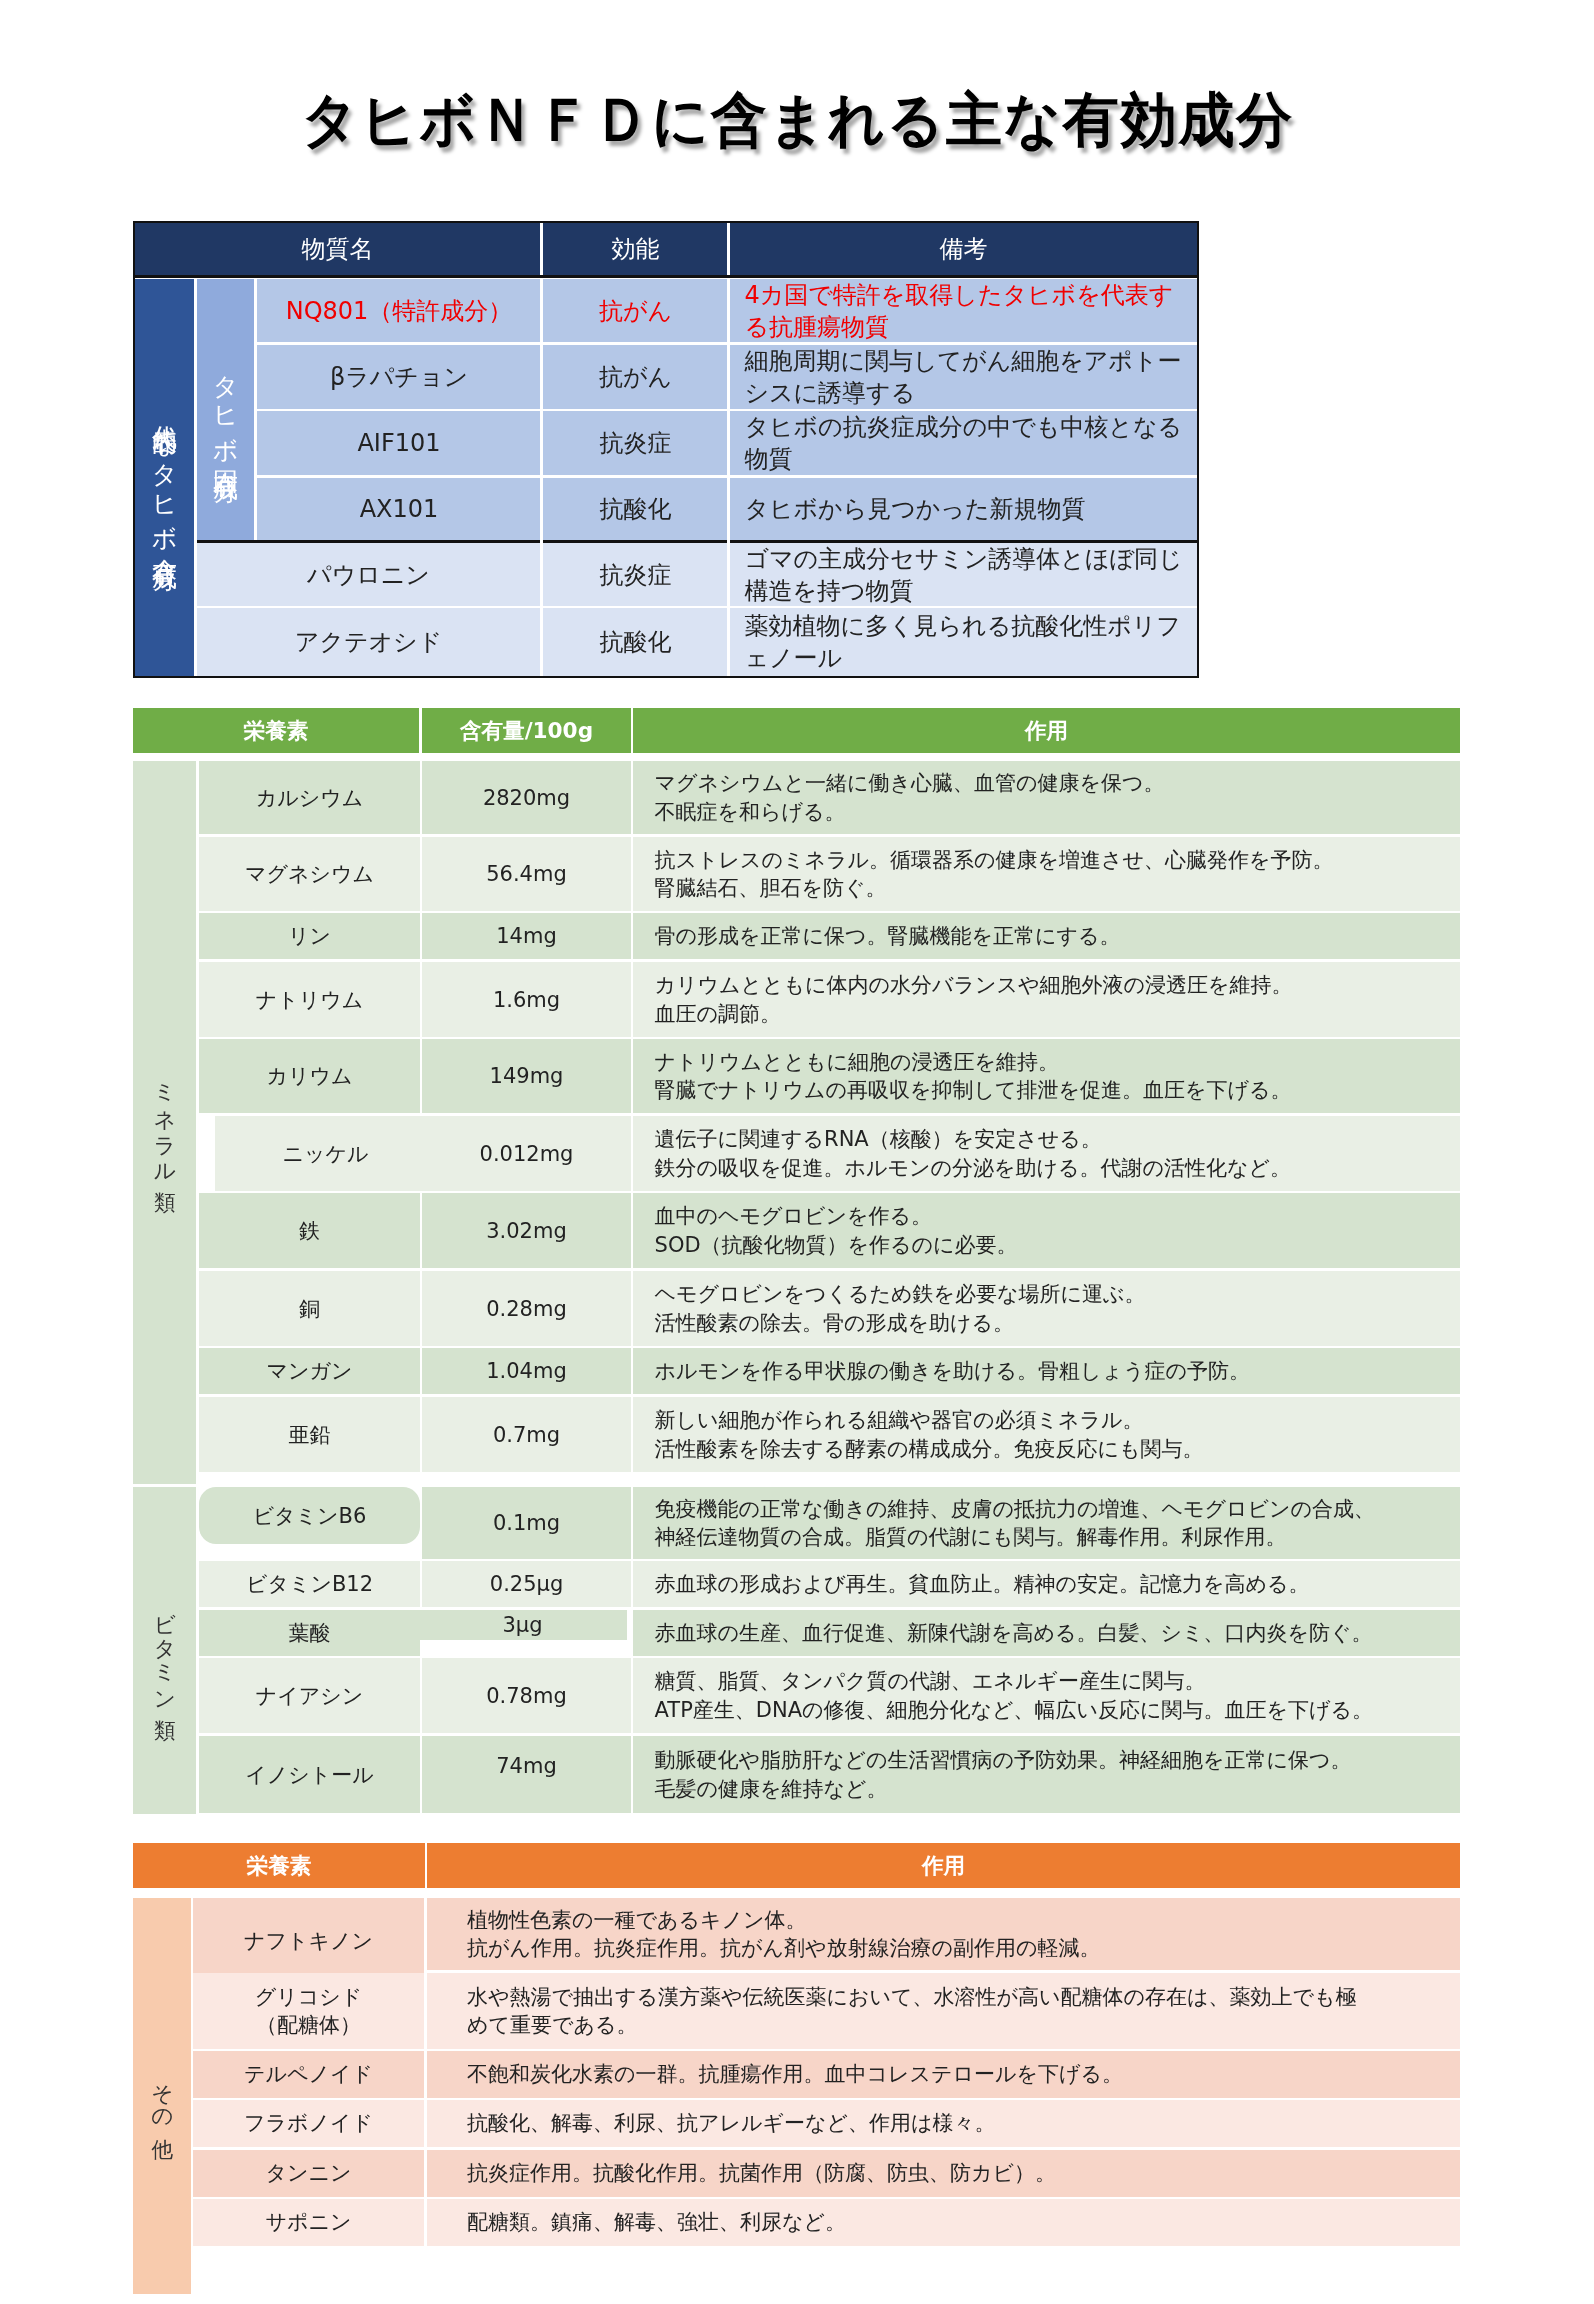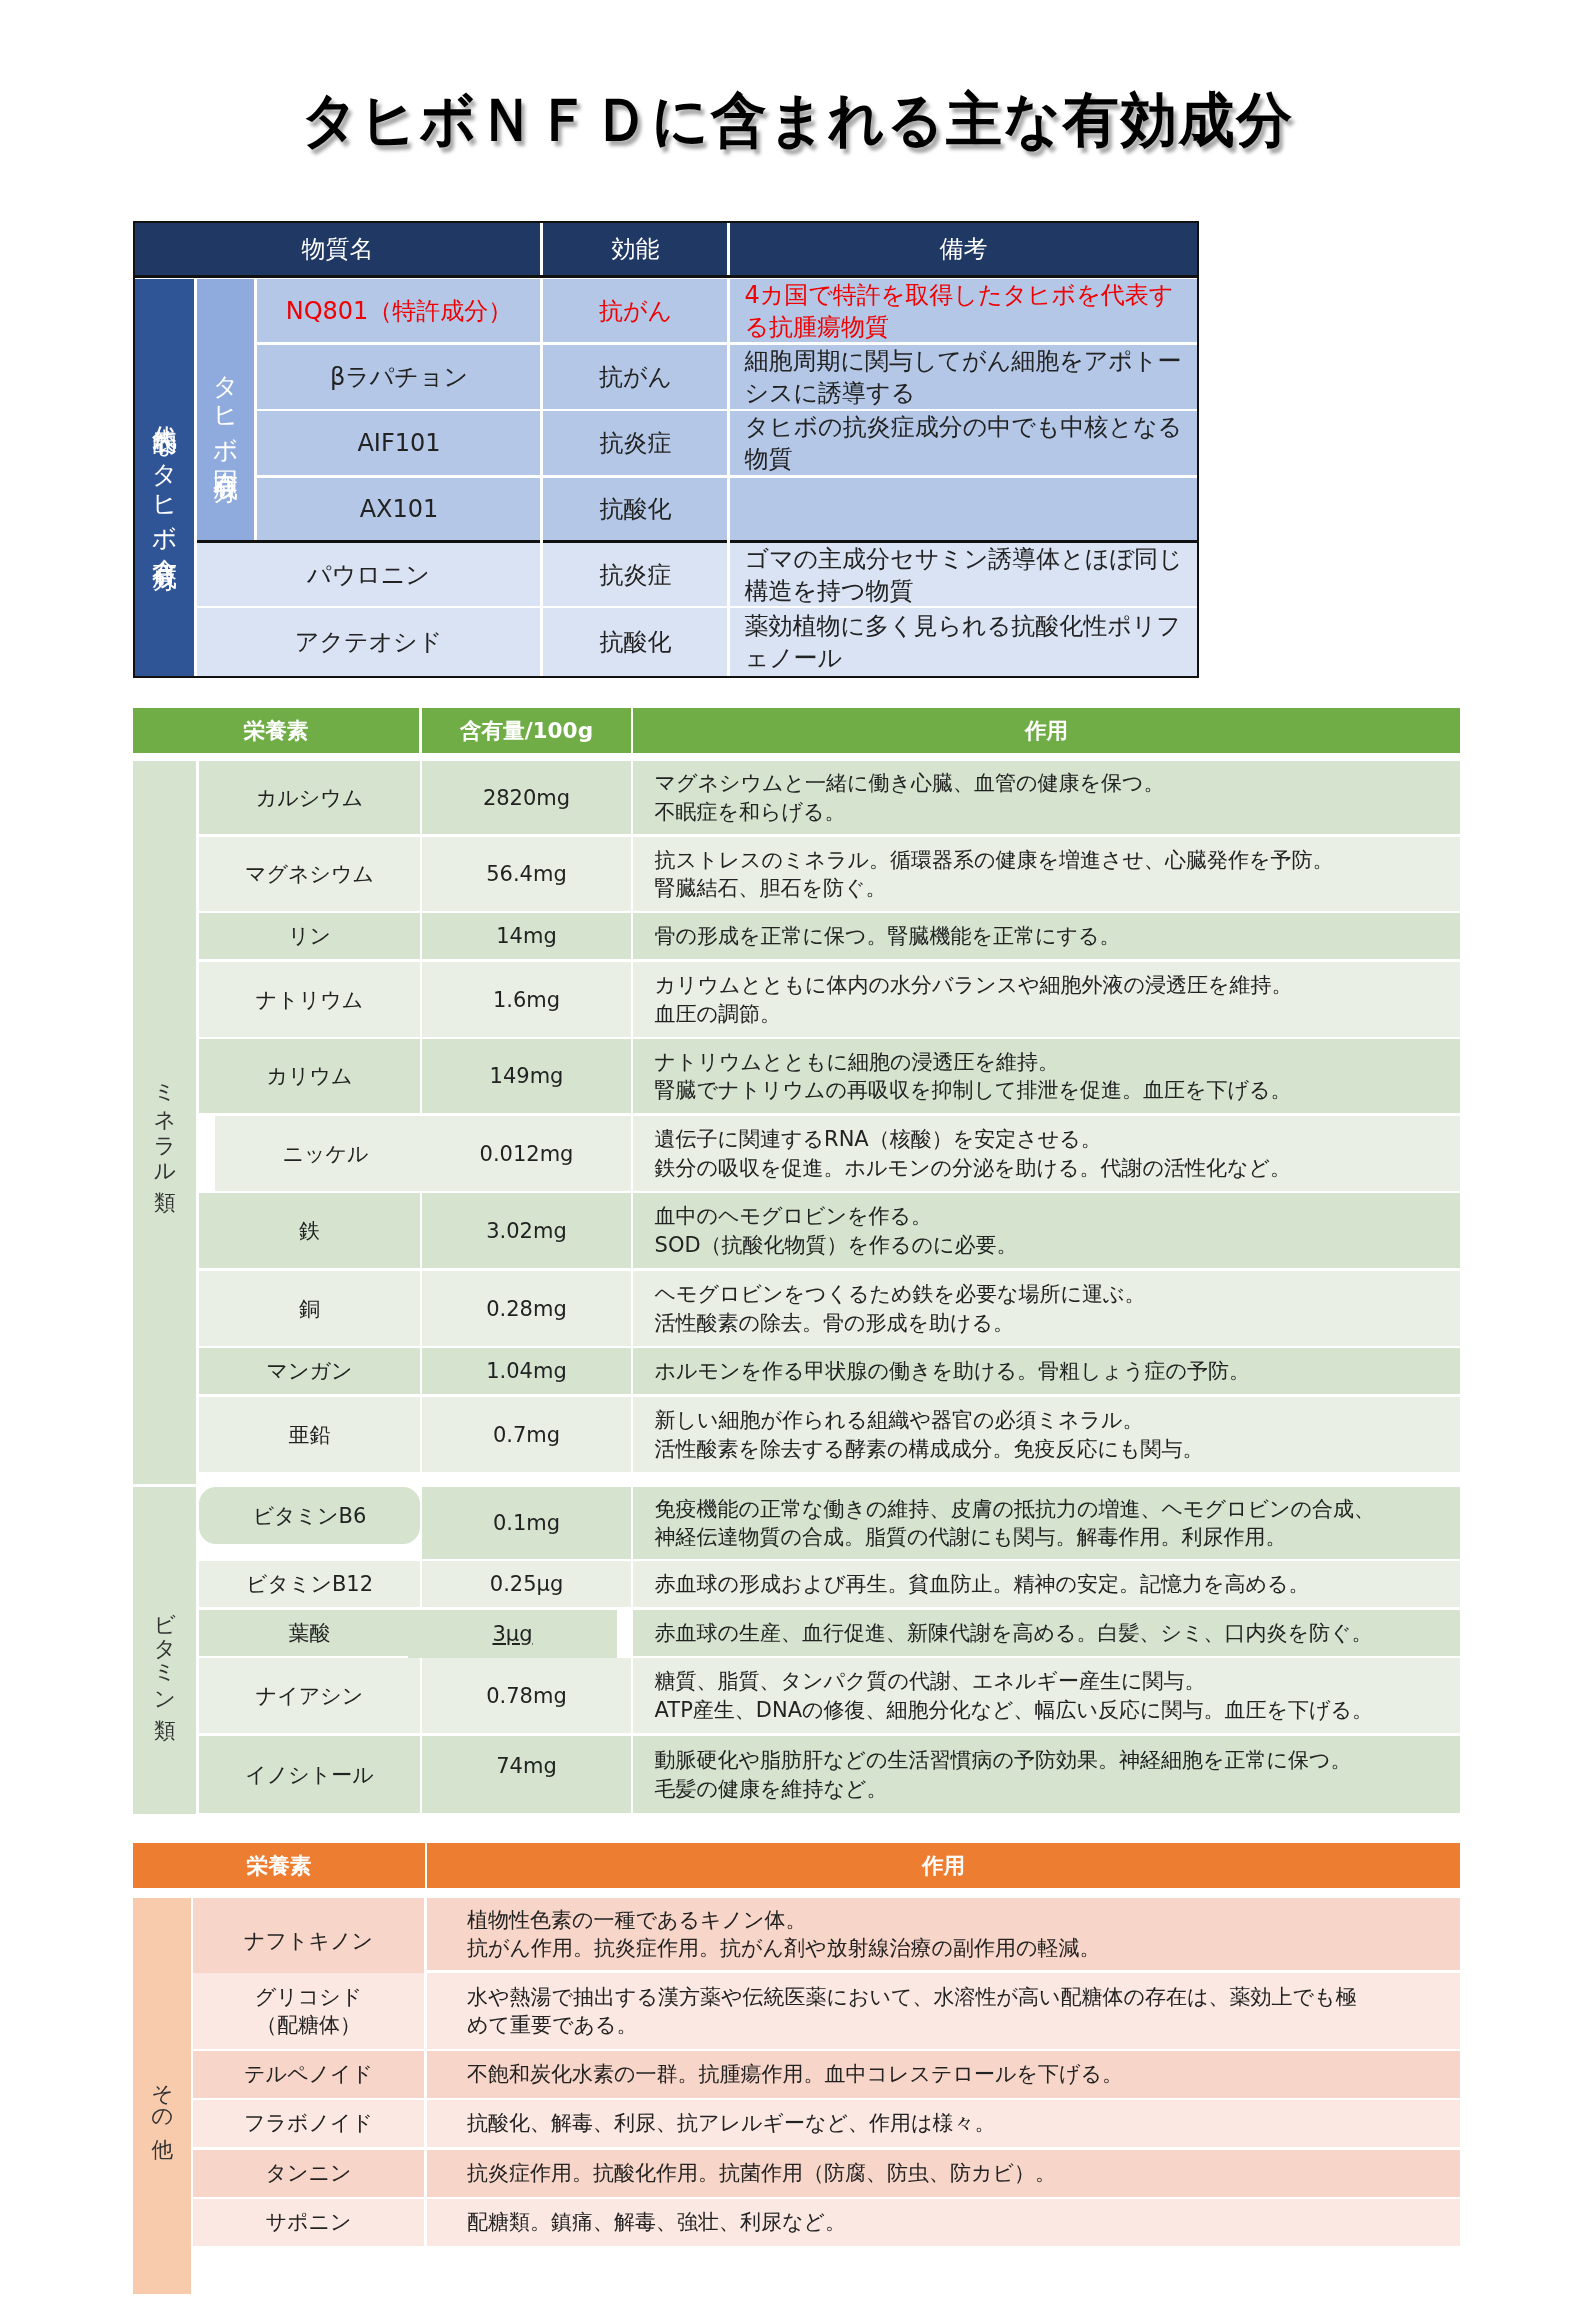--- a/index.html
+++ b/index.html
@@ -76,20 +76,21 @@
     <div class="cell c-note" style="left:473px;right:0;">細胞周期に関与してがん細胞をアポトーシスに誘導する</div>
   </div>
   <div style="position:absolute;left:122px;top:188px;right:0;height:64px;background:#b4c7e7;">
     <div class="cell c-name" style="left:0;width:284px;">AIF101</div>
     <div class="cell c-eff" style="left:286px;width:185px;">抗炎症</div>
     <div class="cell c-note" style="left:473px;right:0;">タヒボの抗炎症成分の中でも中核となる物質</div>
   </div>
   <div style="position:absolute;left:122px;top:255px;right:0;height:62px;background:#b4c7e7;">
     <div class="cell c-name" style="left:0;width:284px;">AX101</div>
     <div class="cell c-eff" style="left:286px;width:185px;">抗酸化</div>
+    <div class="cell c-note" style="left:473px;right:0;">タヒボから見つかった新規物質</div>
   </div>
 
   <div style="position:absolute;left:62px;top:317px;right:0;height:2.7px;background:#111;"></div>
   <div style="position:absolute;left:62px;top:320px;right:0;height:63px;background:#dae3f3;">
     <div class="cell c-name" style="left:0;width:343px;">パウロニン</div>
     <div class="cell c-eff" style="left:346px;width:185px;">抗炎症</div>
     <div class="cell c-note" style="left:533px;right:0;">ゴマの主成分セサミン誘導体とほぼ同じ構造を持つ物質</div>
   </div>
   <div style="position:absolute;left:62px;top:385px;right:0;bottom:0;background:#dae3f3;">
     <div class="cell c-name" style="left:0;width:343px;">アクテオシド</div>
@@ -180,21 +181,21 @@
     <div class="gcell gc-desc g-dark pre" style="left:500px;width:827px;top:779px;height:72px;">免疫機能の正常な働きの維持、皮膚の抵抗力の増進、ヘモグロビンの合成、
 神経伝達物質の合成。脂質の代謝にも関与。解毒作用。利尿作用。</div>
   </div>
   <div>
     <div class="gcell gc-name g-light" style="left:66px;width:221px;top:853px;height:46px;">ビタミンB12</div>
     <div class="gcell gc-amt g-light" style="left:289px;width:209px;top:853px;height:46px;">0.25μg</div>
     <div class="gcell gc-desc g-light pre" style="left:500px;width:827px;top:853px;height:46px;">赤血球の形成および再生。貧血防止。精神の安定。記憶力を高める。</div>
   </div>
   <div>
     <div class="gcell gc-name g-dark" style="left:66px;width:221px;top:902px;height:46px;">葉酸</div>
-    <div class="gcell gc-amt g-dark" style="left:275px;width:209px;top:902px;height:48px;text-decoration:underline;">3μg</div>
+    <div class="gcell gc-amt g-dark" style="left:285px;width:209px;top:902px;height:30px;">3μg</div>
     <div class="gcell gc-desc g-dark pre" style="left:500px;width:827px;top:902px;height:46px;">赤血球の生産、血行促進、新陳代謝を高める。白髪、シミ、口内炎を防ぐ。</div>
   </div>
   <div>
     <div class="gcell gc-name g-light" style="left:66px;width:221px;top:950px;height:75px;">ナイアシン</div>
     <div class="gcell gc-amt g-light" style="left:289px;width:209px;top:950px;height:75px;">0.78mg</div>
     <div class="gcell gc-desc g-light pre" style="left:500px;width:827px;top:950px;height:75px;">糖質、脂質、タンパク質の代謝、エネルギー産生に関与。
 ATP産生、DNAの修復、細胞分化など、幅広い反応に関与。血圧を下げる。</div>
   </div>
   <div>
     <div class="gcell gc-name g-dark" style="left:66px;width:221px;top:1028px;height:77px;">イノシトール</div>

